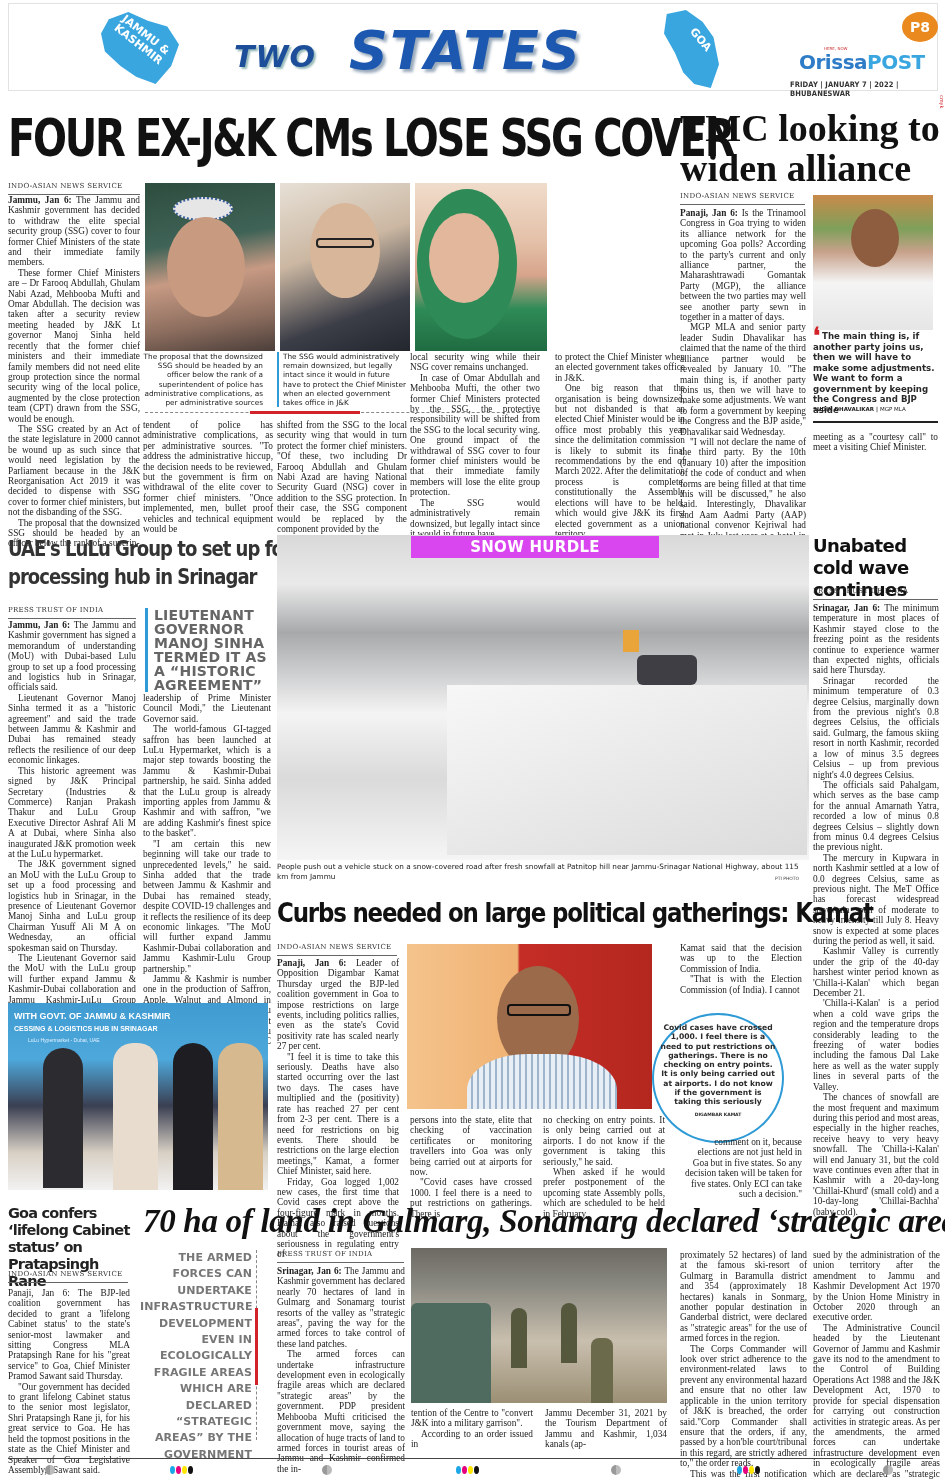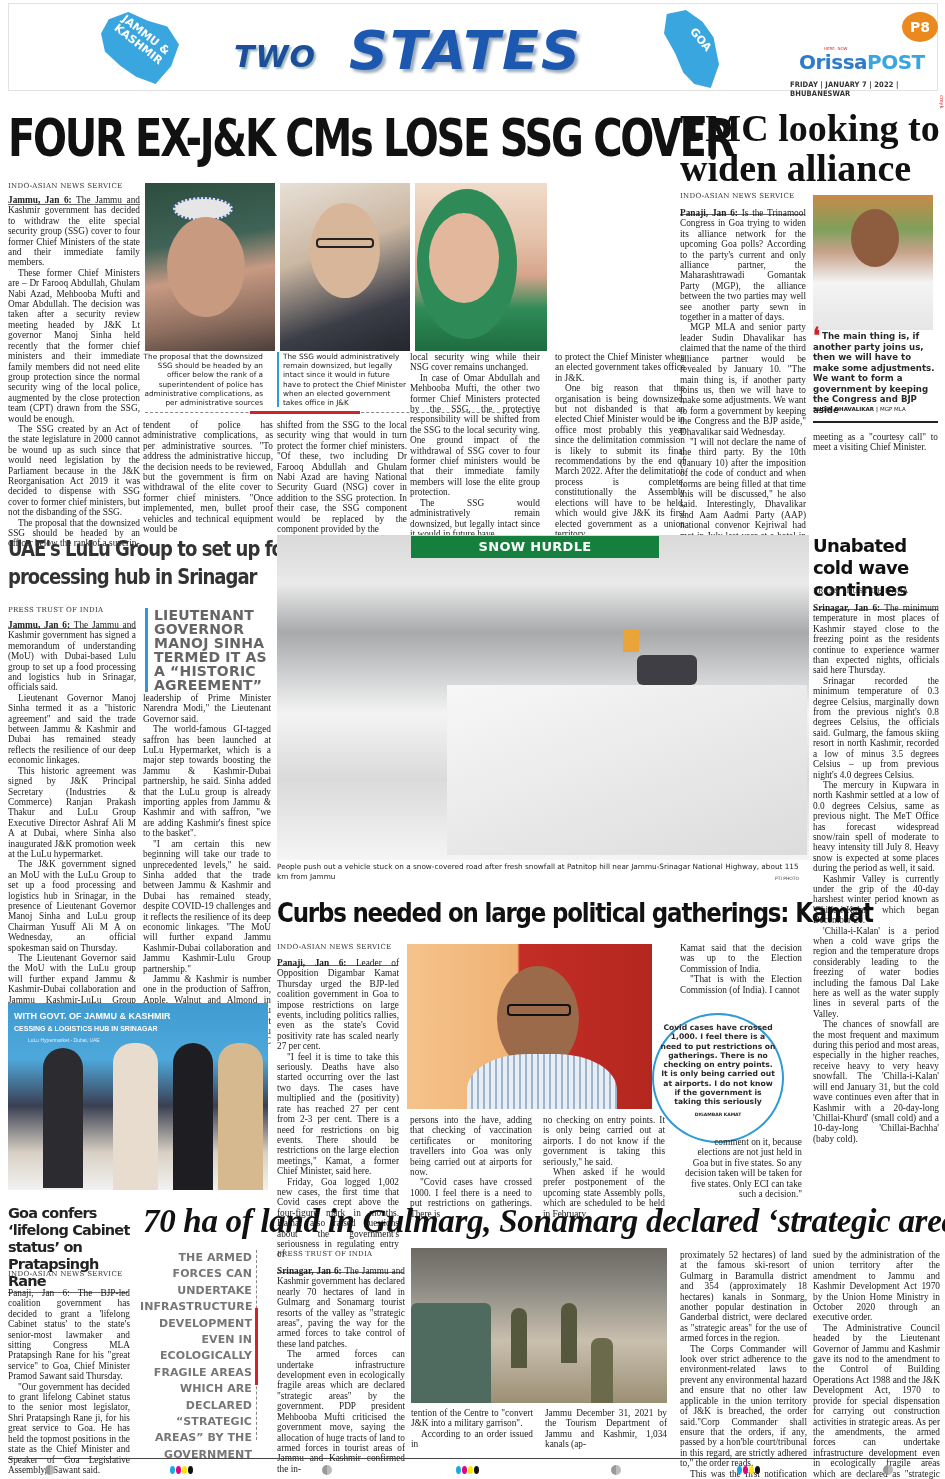--- a/index.html
+++ b/index.html
@@ -16,21 +16,21 @@
   .map-label { position: absolute; color: #fff; font-family: "DejaVu Sans", sans-serif; font-weight: bold; font-size: 11px; transform: rotate(38deg); line-height: 12px; text-align: center; }
   .title-two { left: 225px; top: 35px; font-family: "DejaVu Sans", sans-serif; font-weight: bold; font-style: italic; font-size: 30px; color: #1d4e9a; letter-spacing: 1px; text-shadow: 2px 2px 2px #9bb; }
   .title-states { left: 340px; top: 15px; font-family: "DejaVu Sans", sans-serif; font-weight: bold; font-style: italic; font-size: 54px; color: #1d58b0; letter-spacing: 2px; text-shadow: 3px 3px 3px #9ab; }
   .page-badge { left: 893px; top: 8px; width: 36px; height: 30px; background: #ea8a1e; border-radius: 50%; color: #fff; font-family: "DejaVu Sans", sans-serif; font-weight: bold; font-size: 14px; display: flex; align-items: center; justify-content: center; }
   .brand { left: 790px; top: 46px; font-family: "DejaVu Sans", sans-serif; font-weight: bold; font-size: 20px; color: #2e7cc7; letter-spacing: -0.5px; }
   .brand .post { color: #3aa6e0; }
   .brand-tag { left: 815px; top: 42px; font-size: 4px; color: #c33; font-family: "DejaVu Sans", sans-serif; }
   .dateline { left: 781px; top: 76px; font-family: "DejaVu Sans", sans-serif; font-size: 7.5px; font-weight: bold; color: #333; font-stretch: condensed; letter-spacing: 0.1px; }
 
   
-  .agency { font-family: "DejaVu Serif", serif; font-size: 7px; letter-spacing: 0.3px; color: #333; border-bottom: 1px solid #666; padding-bottom: 14px; }
+  .agency { font-family: "DejaVu Serif", serif; font-size: 7px; letter-spacing: 0.3px; color: #333; border-bottom: 1px solid #666; padding-bottom: 4px; }
   .body { font-family: "Liberation Serif", "DejaVu Serif", serif; font-size: 9.3px; line-height: 10.4px; text-align: justify; color: #222; hyphens: auto; }
   .body p { text-indent: 10px; }
   .body p:first-child { text-indent: 0; }
   .body b { font-weight: bold; }
 
   
   .lead-head { left: 8px; top: 108px; width: 660px; font-family: "DejaVu Sans", sans-serif; font-weight: bold; font-size: 52px; letter-spacing: -3px; transform: scaleX(0.77); transform-origin: left top; white-space: nowrap; line-height: 60px; color: #111; }
   .photo { position: absolute; overflow: hidden; }
   .ph-farooq { left: 145px; top: 183px; width: 130px; height: 168px; background: linear-gradient(170deg, #2d4d3e 0%, #3f6357 35%, #c79a84 55%, #8c6d5e 80%, #4b3e3a 100%); }
   .ph-omar { left: 280px; top: 183px; width: 130px; height: 168px; background: linear-gradient(160deg, #e7e0d6 0%, #cbb7a2 40%, #3b3d47 75%, #24262e 100%); }
@@ -49,21 +49,21 @@
   .quote-by { left: 813px; top: 406px; font-family: "DejaVu Sans", sans-serif; font-size: 5.5px; color: #222; font-weight: bold; }
   .quote-rule { left: 813px; top: 421px; width: 125px; height: 2px; background: #222; }
 
   
   .lulu-head { left: 8px; top: 535px; width: 265px; font-family: "DejaVu Sans", sans-serif; font-weight: bold; font-size: 22px; line-height: 28px; letter-spacing: -1.2px; color: #333; transform: scaleX(0.82); transform-origin: left top; white-space: nowrap; }
   .pullquote { left: 145px; top: 608px; width: 125px; font-family: "DejaVu Sans", sans-serif; font-weight: bold; font-size: 14px; line-height: 14px; color: #666; border-left: 3px solid #2e9ad6; padding-left: 6px; letter-spacing: 0.2px; }
   .ph-lulu { left: 8px; top: 1003px; width: 260px; height: 187px; background: linear-gradient(180deg, #3f9bd1 0%, #4ea8db 30%, #3a3f52 55%, #d8d0c4 80%, #f2f2f2 100%); }
 
   
   .ph-snow { left: 277px; top: 535px; width: 532px; height: 325px; background: linear-gradient(180deg, #d9d9d9 0%, #eaeaea 15%, #a7a9ab 30%, #f4f4f4 55%, #dadada 75%, #f5f5f5 100%); }
-  .snow-tag { left: 411px; top: 536px; width: 248px; height: 22px; background: #15803d; color: #fff; font-family: "DejaVu Sans", sans-serif; font-weight: bold; font-size: 13px; text-align: center; line-height: 22px; letter-spacing: 0.3px; }
+  .snow-tag { left: 411px; top: 536px; width: 248px; height: 22px; background: #d946ef; color: #fff; font-family: "DejaVu Sans", sans-serif; font-weight: bold; font-size: 15px; text-align: center; line-height: 22px; letter-spacing: 0.3px; }
   .snow-cap { left: 277px; top: 862px; width: 530px; font-family: "DejaVu Sans", sans-serif; font-size: 7.3px; line-height: 9.5px; color: #222; }
   .pti { left: 775px; top: 876px; font-family: "DejaVu Sans", sans-serif; font-size: 4.5px; color: #444; }
 
   
   .cold-head { left: 813px; top: 535px; width: 130px; font-family: "DejaVu Sans", sans-serif; font-size: 18px; line-height: 22px; color: #111; letter-spacing: -0.6px; }
 
   
   .kamat-head { left: 277px; top: 897px; font-family: "DejaVu Sans", sans-serif; font-size: 27px; letter-spacing: -1.4px; color: #111; transform: scaleX(0.85); transform-origin: left top; white-space: nowrap; }
   .ph-kamat { left: 407px; top: 944px; width: 245px; height: 165px; background: linear-gradient(90deg, #f4c38c 0%, #f0b273 45%, #c42d26 46%, #b3271f 100%); }
   .bubble { left: 652px; top: 1013px; width: 132px; height: 130px; border: 2px solid #2e9ad6; border-radius: 50%; background: #fff; font-family: "DejaVu Sans", sans-serif; font-weight: bold; font-size: 7.6px; line-height: 9.3px; text-align: center; color: #2a2a2a; padding: 8px 6px 0 6px; }
@@ -166,21 +166,21 @@
 <div class="abs agency" style="left:8px;top:606px;width:128px;">PRESS TRUST OF INDIA</div>
 <div class="abs pullquote">LIEUTENANT GOVERNOR MANOJ SINHA TERMED IT AS A “HISTORIC AGREEMENT”</div>
 <div class="abs body" style="left:8px;top:620px;width:128px;">
   <p><b>Jammu, Jan 6:</b> <span>The Jammu and Kashmir government has signed a memorandum of understanding (MoU) with Dubai-based Lulu group to set up a food processing and logistics hub in Srinagar, officials said.</span></p>
   <p>Lieutenant Governor Manoj Sinha termed it as a "historic agreement" and said the trade between Jammu &amp; Kashmir and Dubai has remained steady reflects the resilience of our deep economic linkages.</p>
   <p>This historic agreement was signed by J&amp;K Principal Secretary (Industries &amp; Commerce) Ranjan Prakash Thakur and LuLu Group Executive Director Ashraf Ali M A at Dubai, where Sinha also inaugurated J&amp;K promotion week at the LuLu hypermarket.</p>
   <p>The J&amp;K government signed an MoU with the LuLu Group to set up a food processing and logistics hub in Srinagar, in the presence of Lieutenant Governor Manoj Sinha and LuLu group Chairman Yusuff Ali M A on Wednesday, an official spokesman said on Thursday.</p>
   <p>The Lieutenant Governor said the MoU with the LuLu group will further expand Jammu &amp; Kashmir-Dubai collaboration and Jammu Kashmir-LuLu Group partnership."Relations between India and the UAE are long-standing and deep-rooted. People-to-people contact and trade have seen momentum in the recent years under the</p>
 </div>
 <div class="abs body" style="left:143px;top:693px;width:128px;">
-  <p style="text-indent:0">leadership of Prime Minister Narendra Modi," the Lieutenant Governor said.</p>
+  <p style="text-indent:0">leadership of Prime Minister Council Modi," the Lieutenant Governor said.</p>
   <p>The world-famous GI-tagged saffron has been launched at LuLu Hypermarket, which is a major step towards boosting the Jammu &amp; Kashmir-Dubai partnership, he said. Sinha added that the LuLu group is already importing apples from Jammu &amp; Kashmir and with saffron, "we are adding Kashmir's finest spice to the basket".</p>
   <p>"I am certain this new beginning will take our trade to unprecedented levels," he said. Sinha added that the trade between Jammu &amp; Kashmir and Dubai has remained steady, despite COVID-19 challenges and it reflects the resilience of its deep economic linkages. "The MoU will further expand Jammu Kashmir-Dubai collaboration and Jammu Kashmir-Lulu Group partnership."</p>
   <p>Jammu &amp; Kashmir is number one in the production of Saffron, Apple, Walnut and Almond in India. The MoU with the LuLu group will help the UT reach out to shoppers at 190 LuLu Hypermarkets across the GCC and Egypt.</p>
 </div>
 <div class="photo ph-lulu">
   <div class="abs sans" style="left:6px;top:8px;color:#fff;font-weight:bold;font-size:9px;">WITH GOVT. OF JAMMU &amp; KASHMIR</div>
   <div class="abs sans" style="left:6px;top:22px;color:#fff;font-weight:bold;font-size:7px;">CESSING &amp; LOGISTICS HUB IN SRINAGAR</div>
   <div class="abs sans" style="left:20px;top:34px;color:#e0f0ff;font-size:5px;">LuLu Hypermarket - Dubai, UAE</div>
   <div class="face" style="left:35px;top:45px;width:40px;height:140px;border-radius:20px 20px 0 0;background:#2b2b30;"></div>
   <div class="face" style="left:105px;top:40px;width:45px;height:150px;border-radius:20px 20px 0 0;background:#e7dccd;"></div>
@@ -195,40 +195,41 @@
 </div>
 <div class="abs snow-tag">SNOW HURDLE</div>
 <div class="abs snow-cap">People push out a vehicle stuck on a snow-covered road after fresh snowfall at Patnitop hill near Jammu-Srinagar National Highway, about 115 km from Jammu</div>
 <div class="abs pti">PTI PHOTO</div>
 
 <h2 class="abs cold-head">Unabated cold wave continues</h2>
 <div class="abs agency" style="left:813px;top:587px;width:125px;">PRESS TRUST OF INDIA</div>
 <div class="abs body" style="left:813px;top:603px;width:126px;">
   <p><b>Srinagar, Jan 6:</b> <span>The minimum temperature in most places of Kashmir stayed close to the freezing point as the residents continue to experience warmer than expected nights, officials said here Thursday.</span></p>
   <p>Srinagar recorded the minimum temperature of 0.3 degree Celsius, marginally down from the previous night's 0.8 degrees Celsius, the officials said. Gulmarg, the famous skiing resort in north Kashmir, recorded a low of minus 3.5 degrees Celsius – up from previous night's 4.0 degrees Celsius.</p>
+  <p>The officials said Pahalgam, which serves as the base camp for the annual Amarnath Yatra, recorded a low of minus 0.8 degrees Celsius – slightly down from minus 0.4 degrees Celsius the previous night.</p>
   <p>The mercury in Kupwara in north Kashmir settled at a low of 0.0 degrees Celsius, same as previous night. The MeT Office has forecast widespread snow/rain spell of moderate to heavy intensity till July 8. Heavy snow is expected at some places during the period as well, it said.</p>
   <p>Kashmir Valley is currently under the grip of the 40-day harshest winter period known as 'Chilla-i-Kalan' which began December 21.</p>
   <p>'Chilla-i-Kalan' is a period when a cold wave grips the region and the temperature drops considerably leading to the freezing of water bodies including the famous Dal Lake here as well as the water supply lines in several parts of the Valley.</p>
   <p>The chances of snowfall are the most frequent and maximum during this period and most areas, especially in the higher reaches, receive heavy to very heavy snowfall. The 'Chilla-i-Kalan' will end January 31, but the cold wave continues even after that in Kashmir with a 20-day-long 'Chillai-Khurd' (small cold) and a 10-day-long 'Chillai-Bachha' (baby cold).</p>
 </div>
 
 <h2 class="abs kamat-head">Curbs needed on large political gatherings: Kamat</h2>
 <div class="abs agency" style="left:277px;top:943px;width:120px;">INDO-ASIAN NEWS SERVICE</div>
 <div class="abs body" style="left:277px;top:958px;width:122px;">
   <p><b>Panaji, Jan 6:</b> <span>Leader of Opposition Digambar Kamat Thursday urged the BJP-led coalition government in Goa to impose restrictions on large events, including politics rallies, even as the state's Covid positivity rate has scaled nearly 27 per cent.</span></p>
   <p>"I feel it is time to take this seriously. Deaths have also started occurring over the last two days. The cases have multiplied and the (positivity) rate has reached 27 per cent from 2-3 per cent. There is a need for restrictions on big events. There should be restrictions on the large election meetings," Kamat, a former Chief Minister, said here.</p>
   <p>Friday, Goa logged 1,002 new cases, the first time that Covid cases crept above the four-figure mark in months. Kamat also raised questions about the government's seriousness in regulating entry of</p>
 </div>
 <div class="photo ph-kamat">
   <div class="face" style="left:90px;top:22px;width:82px;height:105px;background:#9a6a4b;"></div>
   <div class="face" style="left:60px;top:110px;width:150px;height:90px;border-radius:40% 40% 0 0;background:repeating-linear-gradient(90deg,#e8eef5 0 4px,#9fb5cc 4px 6px);"></div>
   <div class="face" style="left:100px;top:60px;width:64px;height:12px;border-radius:4px;border:2px solid #111;background:transparent;"></div>
 </div>
 <div class="abs body" style="left:410px;top:1115px;width:122px;">
-  <p style="text-indent:0">persons into the have, adding that checking of vaccination certificates or monitoring travellers into Goa was only being carried out at airports for now.</p>
+  <p style="text-indent:0">persons into the state, elite that checking of vaccination certificates or monitoring travellers into Goa was only being carried out at airports for now.</p>
   <p>"Covid cases have crossed 1000. I feel there is a need to put restrictions on gatherings. There is</p>
 </div>
 <div class="abs body" style="left:543px;top:1115px;width:122px;">
   <p style="text-indent:0">no checking on entry points. It is only being carried out at airports. I do not know if the government is taking this seriously," he said.</p>
   <p>When asked if he would prefer postponement of the upcoming state Assembly polls, which are scheduled to be held in February,</p>
 </div>
 <div class="abs body" style="left:680px;top:943px;width:122px;">
   <p style="text-indent:0">Kamat said that the decision was up to the Election Commission of India.</p>
   <p>"That is with the Election Commission (of India). I cannot</p>
 </div>

